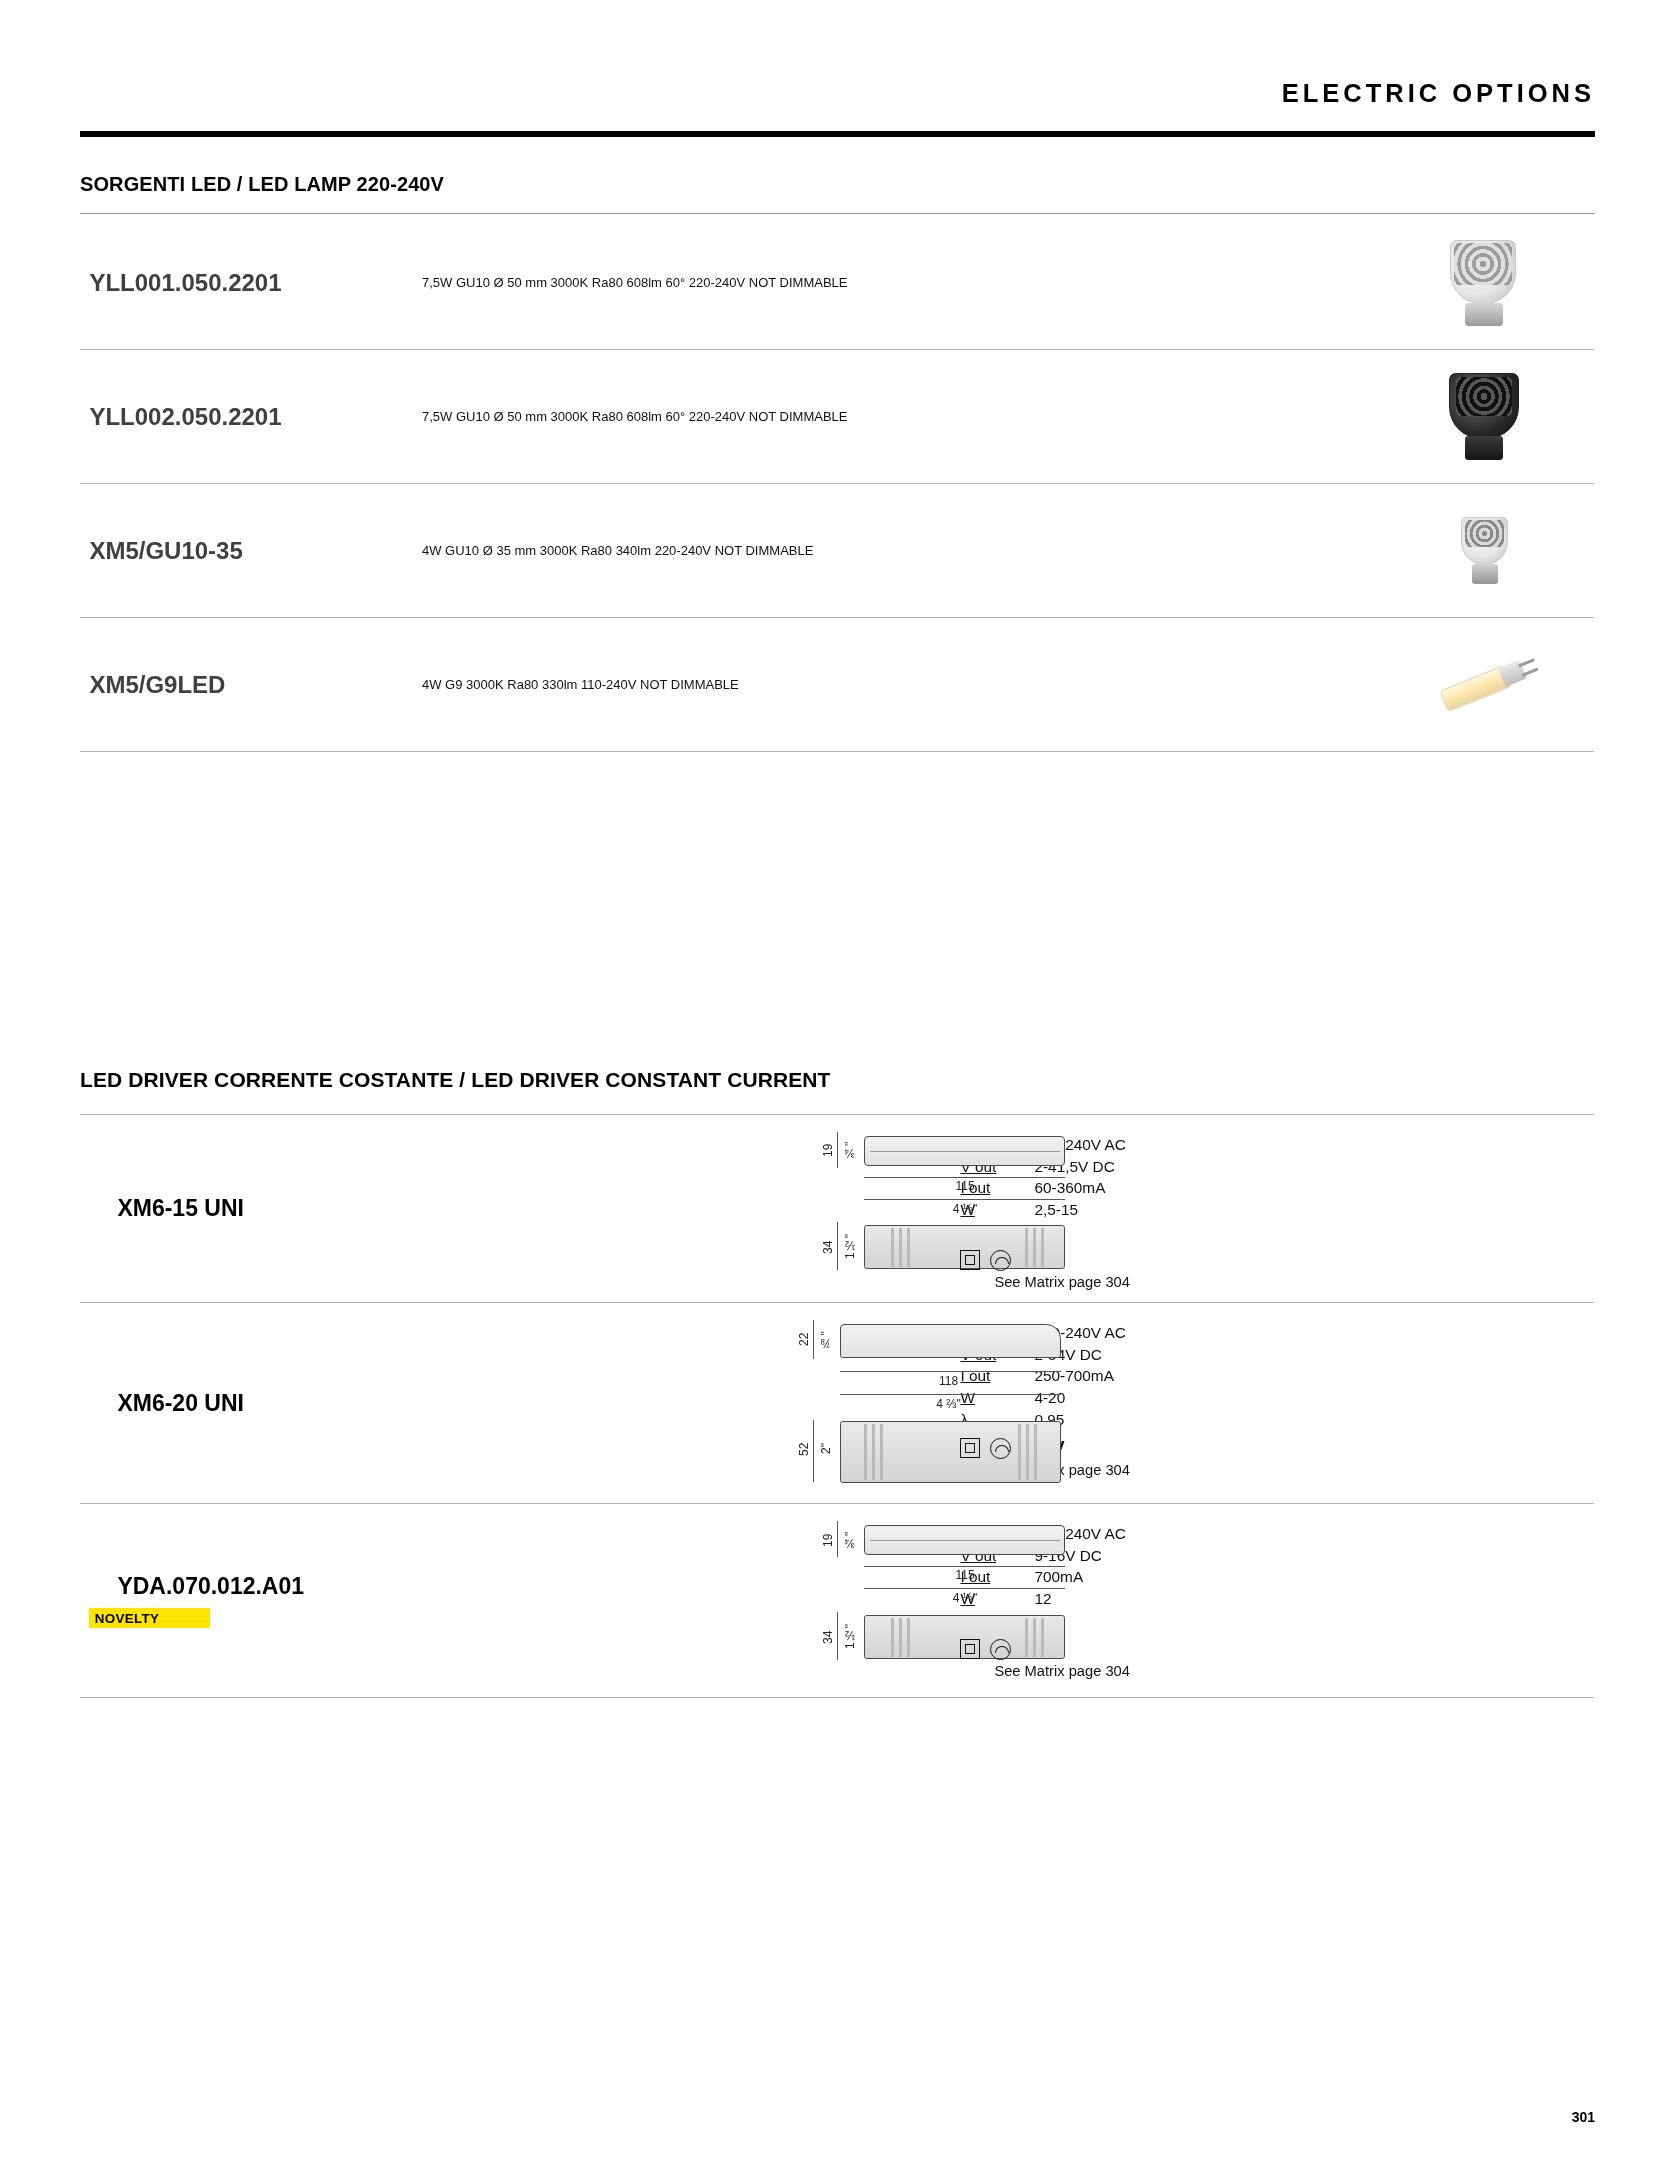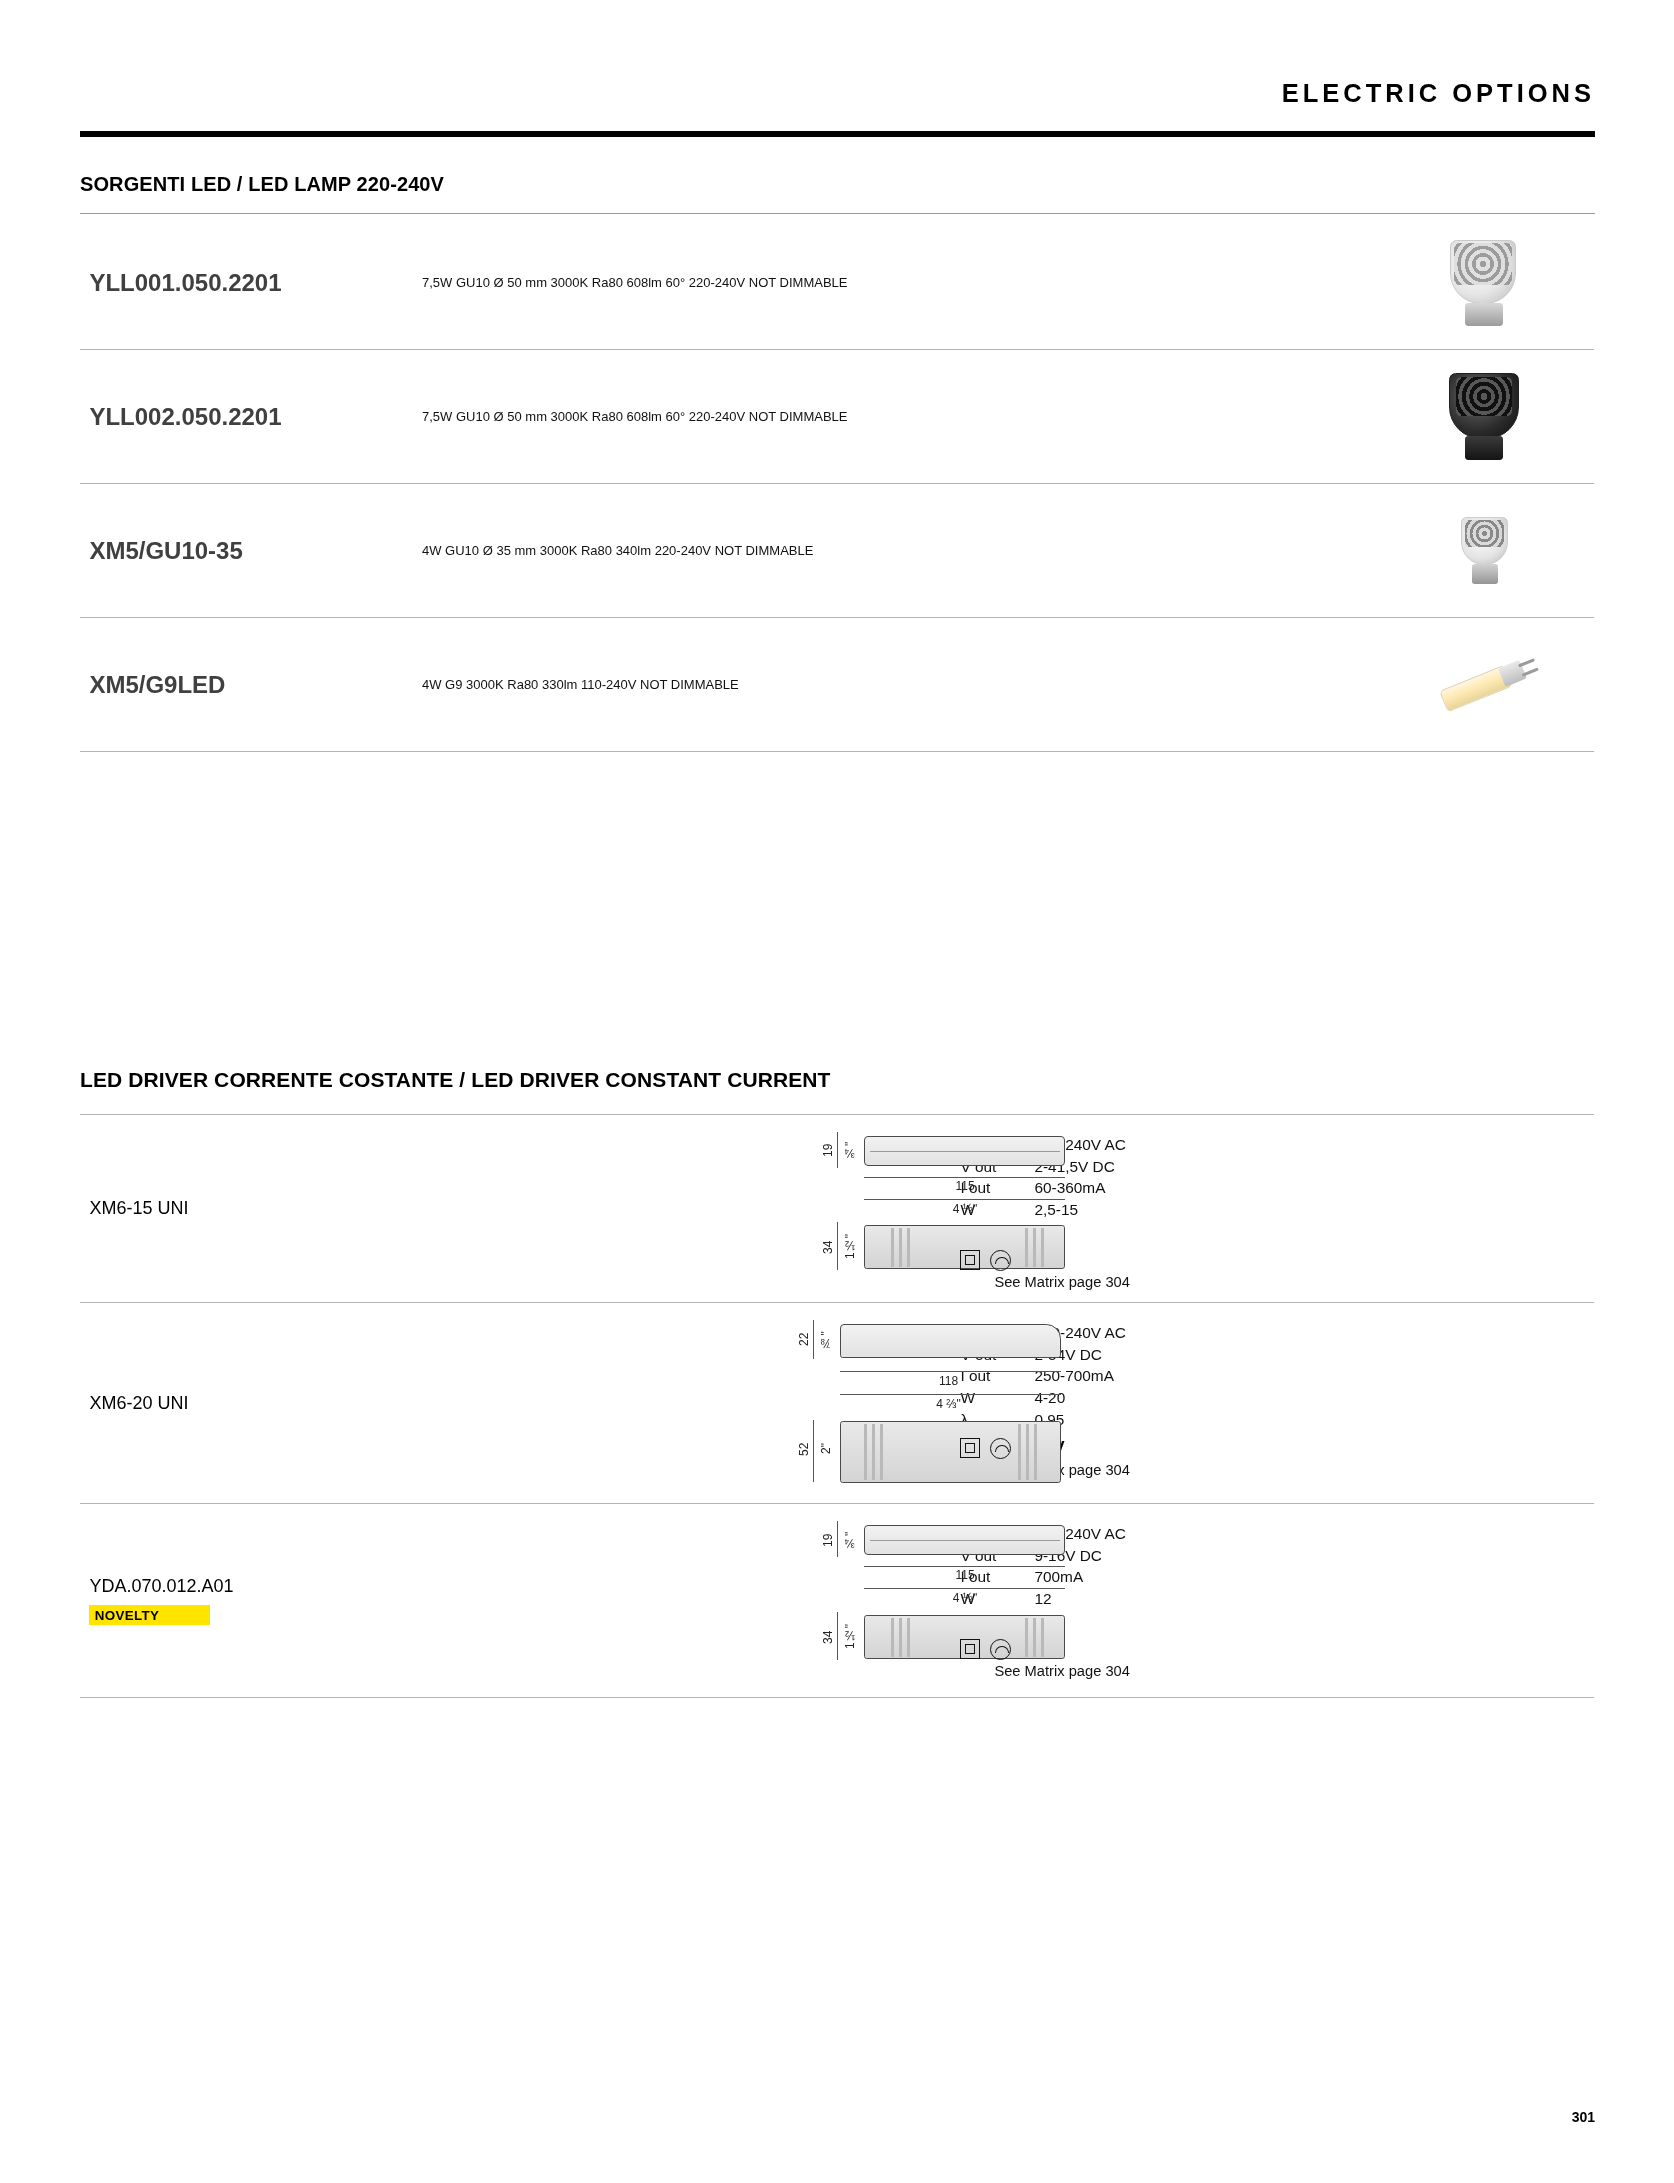--- a/index.html
+++ b/index.html
@@ -217,23 +217,24 @@
     padding: 12px 0 12px 0;
   }
   .driver-name-cell {
     width: 342px;
     padding-left: 9.4px;
     display: flex;
     flex-direction: column;
     justify-content: center;
   }
   .driver-name {
-    font-size: 18px;
-    font-weight: normal;
+    font-size: 23px;
+    font-weight: bold;
     color: #000;
+    margin-left: 28px;
   }
   .novelty-badge {
     display: inline-block;
     margin-top: 8px;
     background: #ffe400;
     color: #000;
     font-size: 13.4px;
     font-weight: bold;
     padding: 2.7px 6.7px 2.7px 5.4px;
     width: 121px;
@@ -247,21 +248,21 @@
     flex: 1;
     padding-top: 6.7px;
     padding-left: 9.4px;
   }
   .spec-line {
     display: flex;
     font-size: 15.4px;
     line-height: 1.42;
     color: #111;
   }
-  .spec-key { width: 74px; }
+  .spec-key { width: 74px; text-decoration: underline; }
   .spec-val { }
   .spec-symbols {
     display: flex;
     align-items: center;
     gap: 9.4px;
     margin-top: 6.7px;
     margin-bottom: 2.7px;
   }
   .sym-class2 {
     width: 20px; height: 20px;

